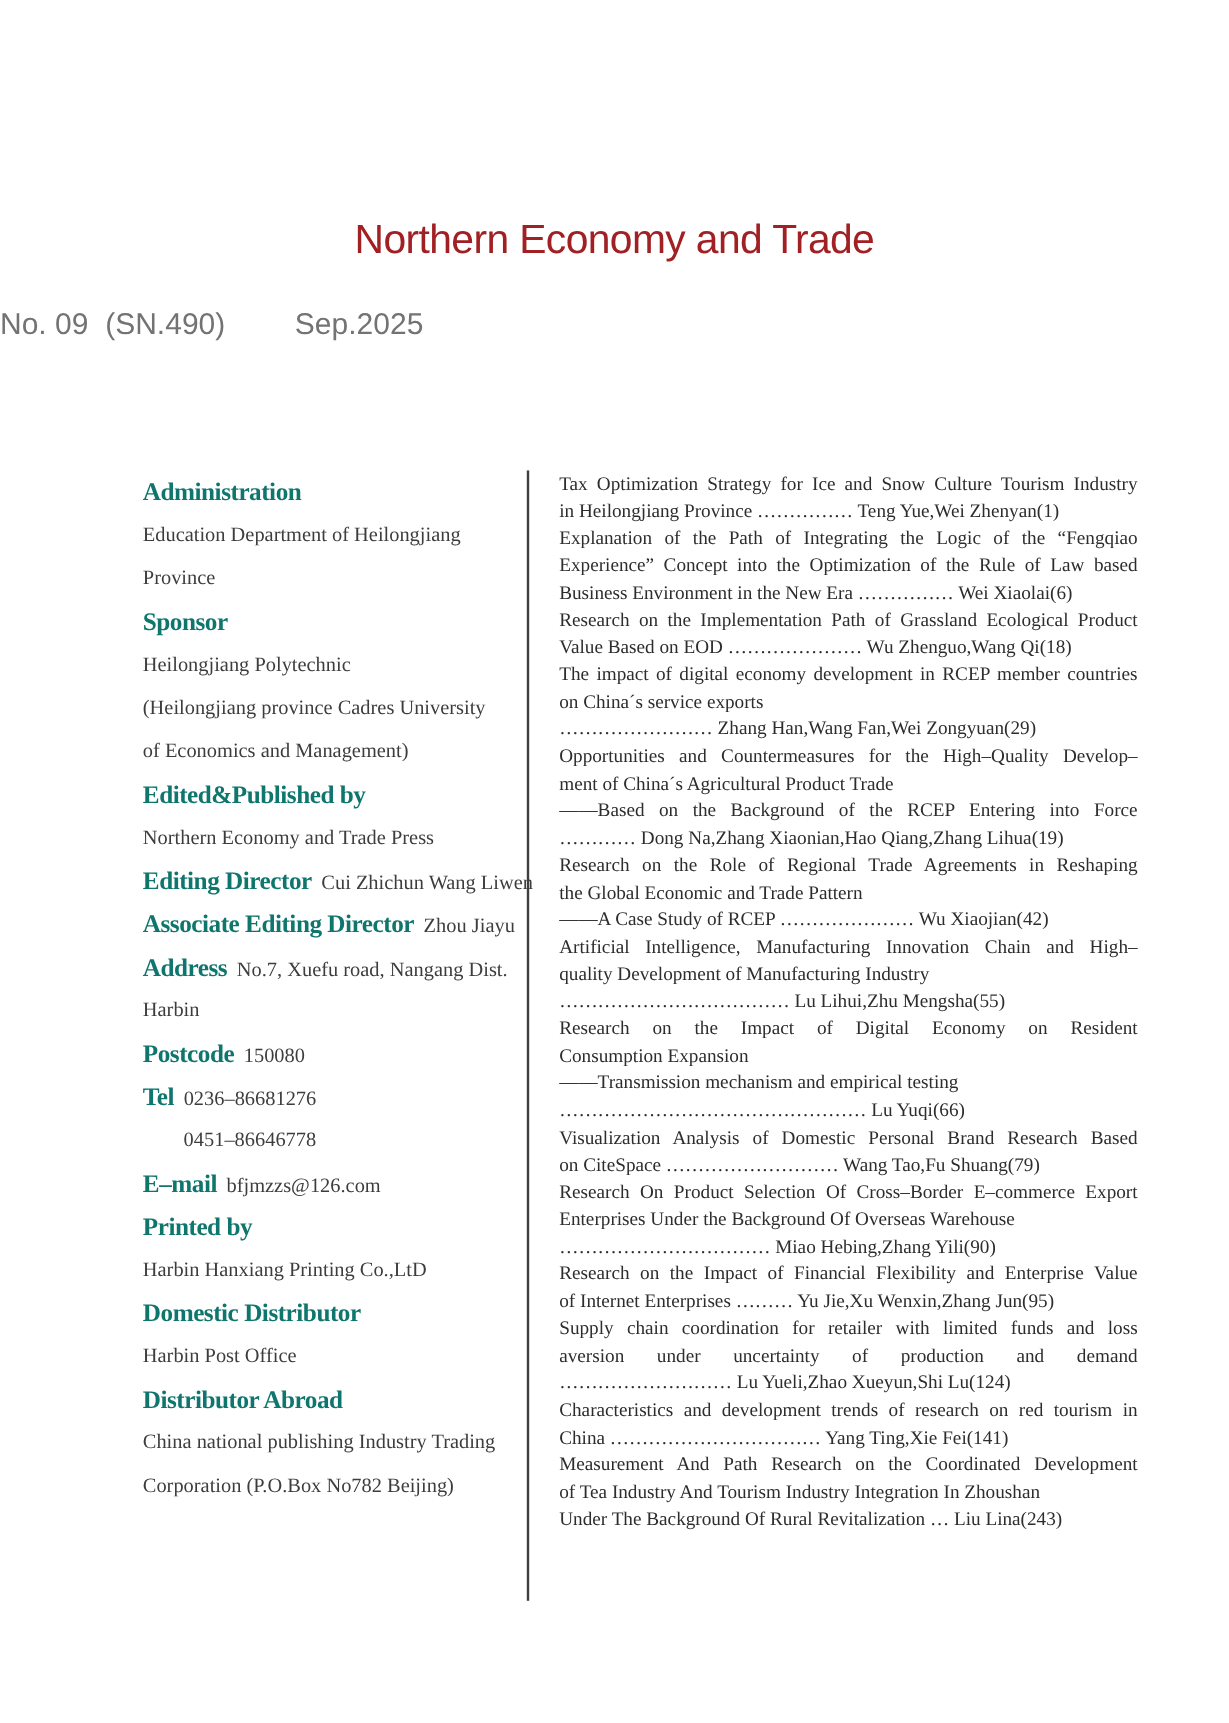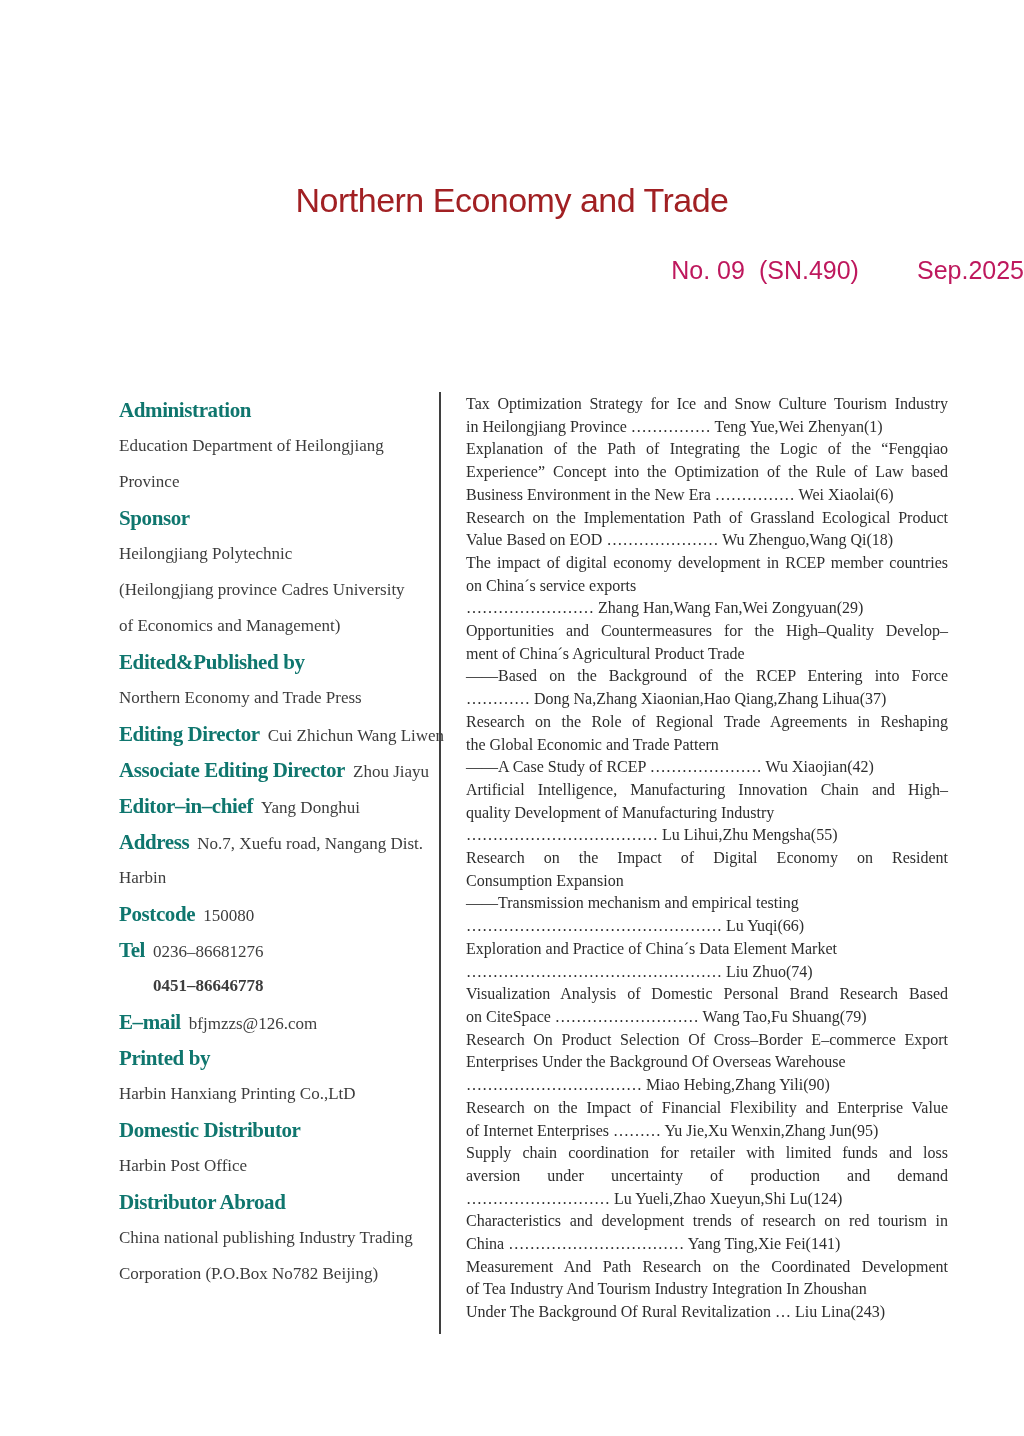--- a/index.html
+++ b/index.html
@@ -22,25 +22,25 @@
     font-size: 34px;
     font-weight: 500;
     letter-spacing: -0.5px;
     color: #a12023;
   }
   .issue-line {
     position: absolute;
     top: 256px;
     left: 0;
     width: 100%;
-    text-align: right;
+    text-align: left;
     font-family: "Liberation Sans", sans-serif;
     font-size: 25px;
     font-weight: 500;
-    color: #be185d;
+    color: #737373;
   }
   .issue-line .no { margin-right: 14px; }
   .issue-line .date { margin-left: 58px; }
 
   .content {
     position: absolute;
     left: 119px;
     top: 392px;
     width: 815px;
     display: flex;
@@ -65,21 +65,21 @@
     font-size: 21px;
     letter-spacing: -0.4px;
     color: #0f766e;
     margin-right: 8px;
   }
   .info-line .info-value {
     font-family: "Liberation Serif", serif;
     font-size: 17px;
     color: #3d3d3d;
   }
-  .info-line.indent { padding-left: 34px; font-weight: bold; }
+  .info-line.indent { padding-left: 34px; }
 
   .toc {
     width: 491px;
     padding-left: 25px;
     padding-top: 1px;
   }
   .toc-line {
     width: 482px;
     line-height: 22.7px;
     font-size: 16px;
@@ -110,21 +110,20 @@
         <div class="info-line"><span class="info-value">Education Department of Heilongjiang</span></div>
         <div class="info-line"><span class="info-value">Province</span></div>
         <div class="info-line"><span class="info-label">Sponsor</span></div>
         <div class="info-line"><span class="info-value">Heilongjiang Polytechnic</span></div>
         <div class="info-line"><span class="info-value">(Heilongjiang province Cadres University</span></div>
         <div class="info-line"><span class="info-value">of Economics and Management)</span></div>
         <div class="info-line"><span class="info-label">Edited&amp;Published by</span></div>
         <div class="info-line"><span class="info-value">Northern  Economy and Trade Press</span></div>
         <div class="info-line"><span class="info-label">Editing Director</span><span class="info-value">Cui Zhichun Wang Liwen</span></div>
         <div class="info-line"><span class="info-label">Associate Editing Director</span><span class="info-value">Zhou Jiayu</span></div>
-        <div class="info-line"><span class="info-label">Editor–in–chief</span><span class="info-value">Yang Donghui</span></div>
         <div class="info-line"><span class="info-label">Address</span><span class="info-value">No.7,  Xuefu road, Nangang Dist.</span></div>
         <div class="info-line"><span class="info-value">Harbin</span></div>
         <div class="info-line"><span class="info-label">Postcode</span><span class="info-value">150080</span></div>
         <div class="info-line"><span class="info-label">Tel</span><span class="info-value">0236–86681276</span></div>
         <div class="info-line indent"><span class="info-value">0451–86646778</span></div>
         <div class="info-line"><span class="info-label">E–mail</span><span class="info-value">bfjmzzs@126.com</span></div>
         <div class="info-line"><span class="info-label">Printed by</span></div>
         <div class="info-line"><span class="info-value">Harbin Hanxiang Printing Co.,LtD</span></div>
         <div class="info-line"><span class="info-label">Domestic Distributor</span></div>
         <div class="info-line"><span class="info-value">Harbin Post Office</span></div>
@@ -148,43 +147,39 @@
         </div>
         <div class="toc-entry">
           <div class="toc-line j">The impact of digital economy development in RCEP member countries</div>
           <div class="toc-line">on China´s service exports</div>
           <div class="toc-line"> ……………………  Zhang Han,Wang Fan,Wei Zongyuan(29)</div>
         </div>
         <div class="toc-entry">
           <div class="toc-line j">Opportunities and Countermeasures for the High–Quality Develop–</div>
           <div class="toc-line">ment of China´s Agricultural Product Trade</div>
           <div class="toc-line j">——Based on the Background of the RCEP Entering into Force</div>
-          <div class="toc-line"> …………  Dong Na,Zhang Xiaonian,Hao Qiang,Zhang Lihua(37)</div>
+          <div class="toc-line"> …………  Dong Na,Zhang Xiaonian,Hao Qiang,Zhang Lihua(19)</div>
         </div>
         <div class="toc-entry">
           <div class="toc-line j">Research on the Role of Regional Trade Agreements in Reshaping</div>
           <div class="toc-line">the Global Economic and Trade Pattern</div>
           <div class="toc-line">——A Case Study of RCEP  …………………  Wu Xiaojian(42)</div>
         </div>
         <div class="toc-entry">
           <div class="toc-line j">Artificial Intelligence, Manufacturing Innovation Chain and High–</div>
           <div class="toc-line">quality Development of Manufacturing Industry</div>
           <div class="toc-line"> ………………………………  Lu Lihui,Zhu Mengsha(55)</div>
         </div>
         <div class="toc-entry">
           <div class="toc-line j">Research on the Impact of Digital Economy on Resident</div>
           <div class="toc-line">Consumption Expansion</div>
           <div class="toc-line">——Transmission mechanism and empirical testing</div>
           <div class="toc-line"> …………………………………………  Lu Yuqi(66)</div>
         </div>
         <div class="toc-entry">
-          <div class="toc-line">Exploration and Practice of China´s Data Element Market</div>
-          <div class="toc-line"> …………………………………………  Liu Zhuo(74)</div>
-        </div>
-        <div class="toc-entry">
           <div class="toc-line j">Visualization Analysis of Domestic Personal Brand Research Based</div>
           <div class="toc-line">on CiteSpace  ………………………  Wang Tao,Fu Shuang(79)</div>
         </div>
         <div class="toc-entry">
           <div class="toc-line j">Research On Product Selection Of Cross–Border E–commerce Export</div>
           <div class="toc-line">Enterprises Under the Background Of Overseas Warehouse</div>
           <div class="toc-line"> ……………………………  Miao Hebing,Zhang Yili(90)</div>
         </div>
         <div class="toc-entry">
           <div class="toc-line j">Research on the Impact of Financial Flexibility and Enterprise Value</div>

